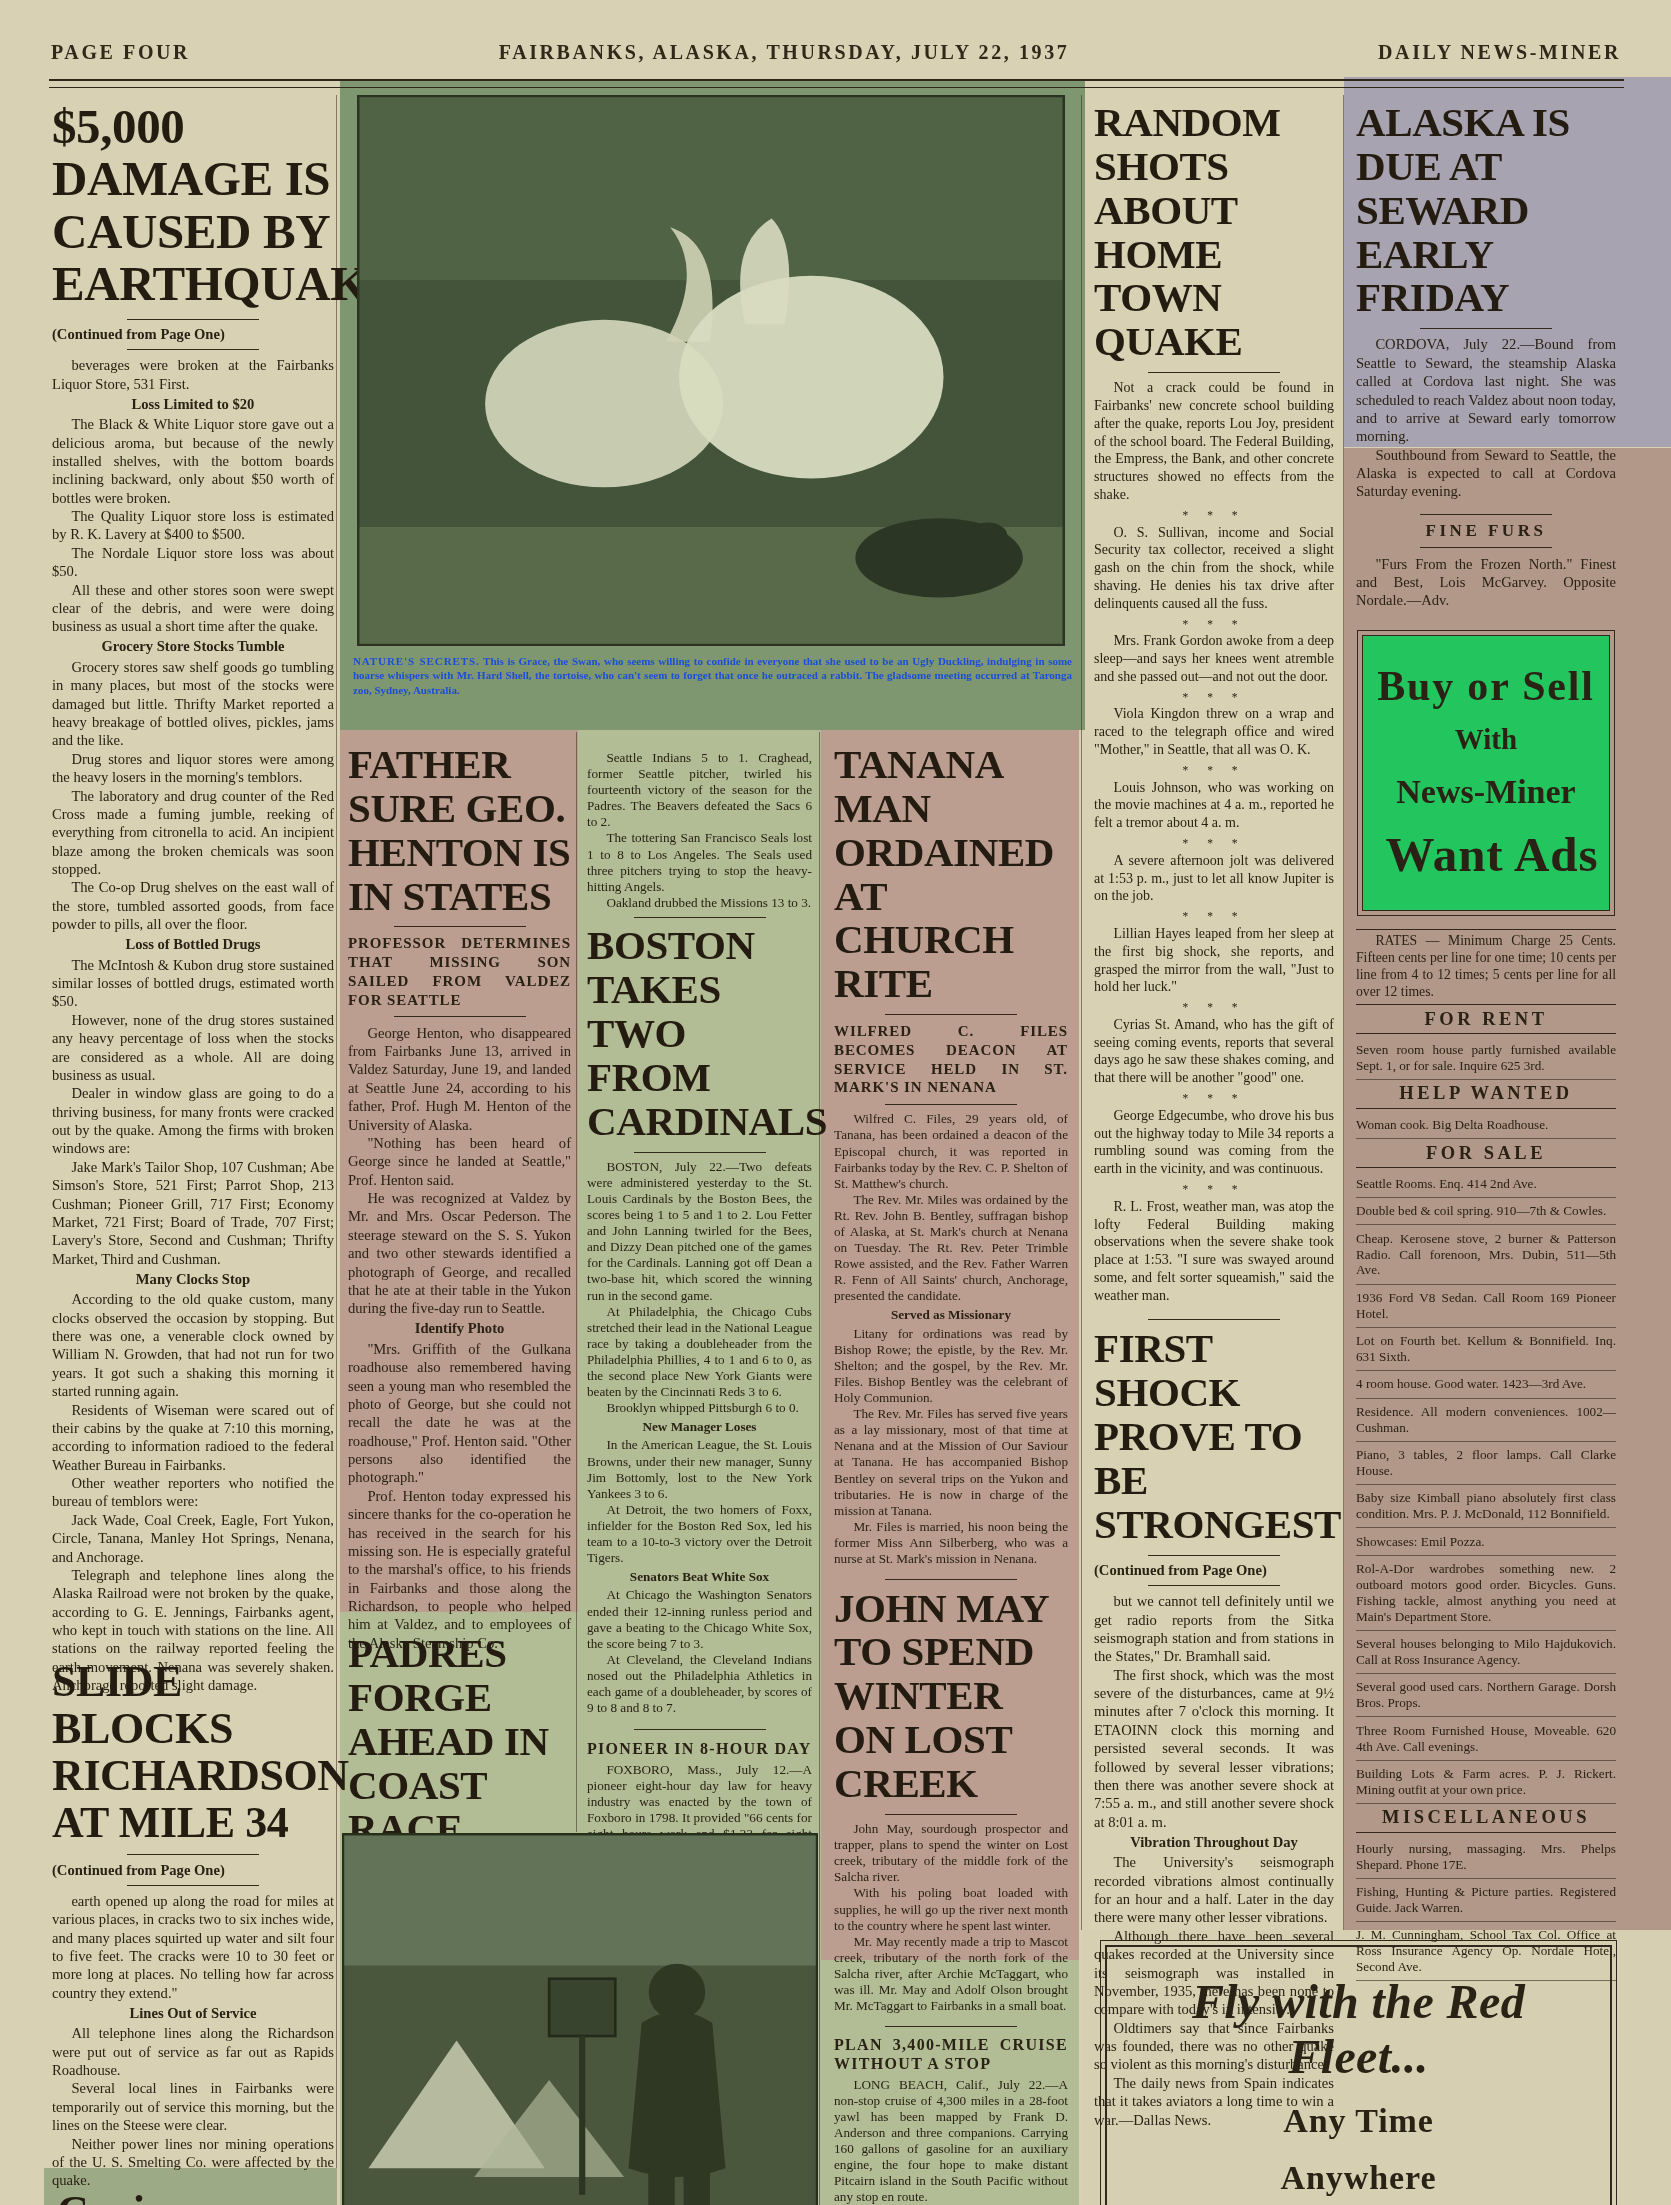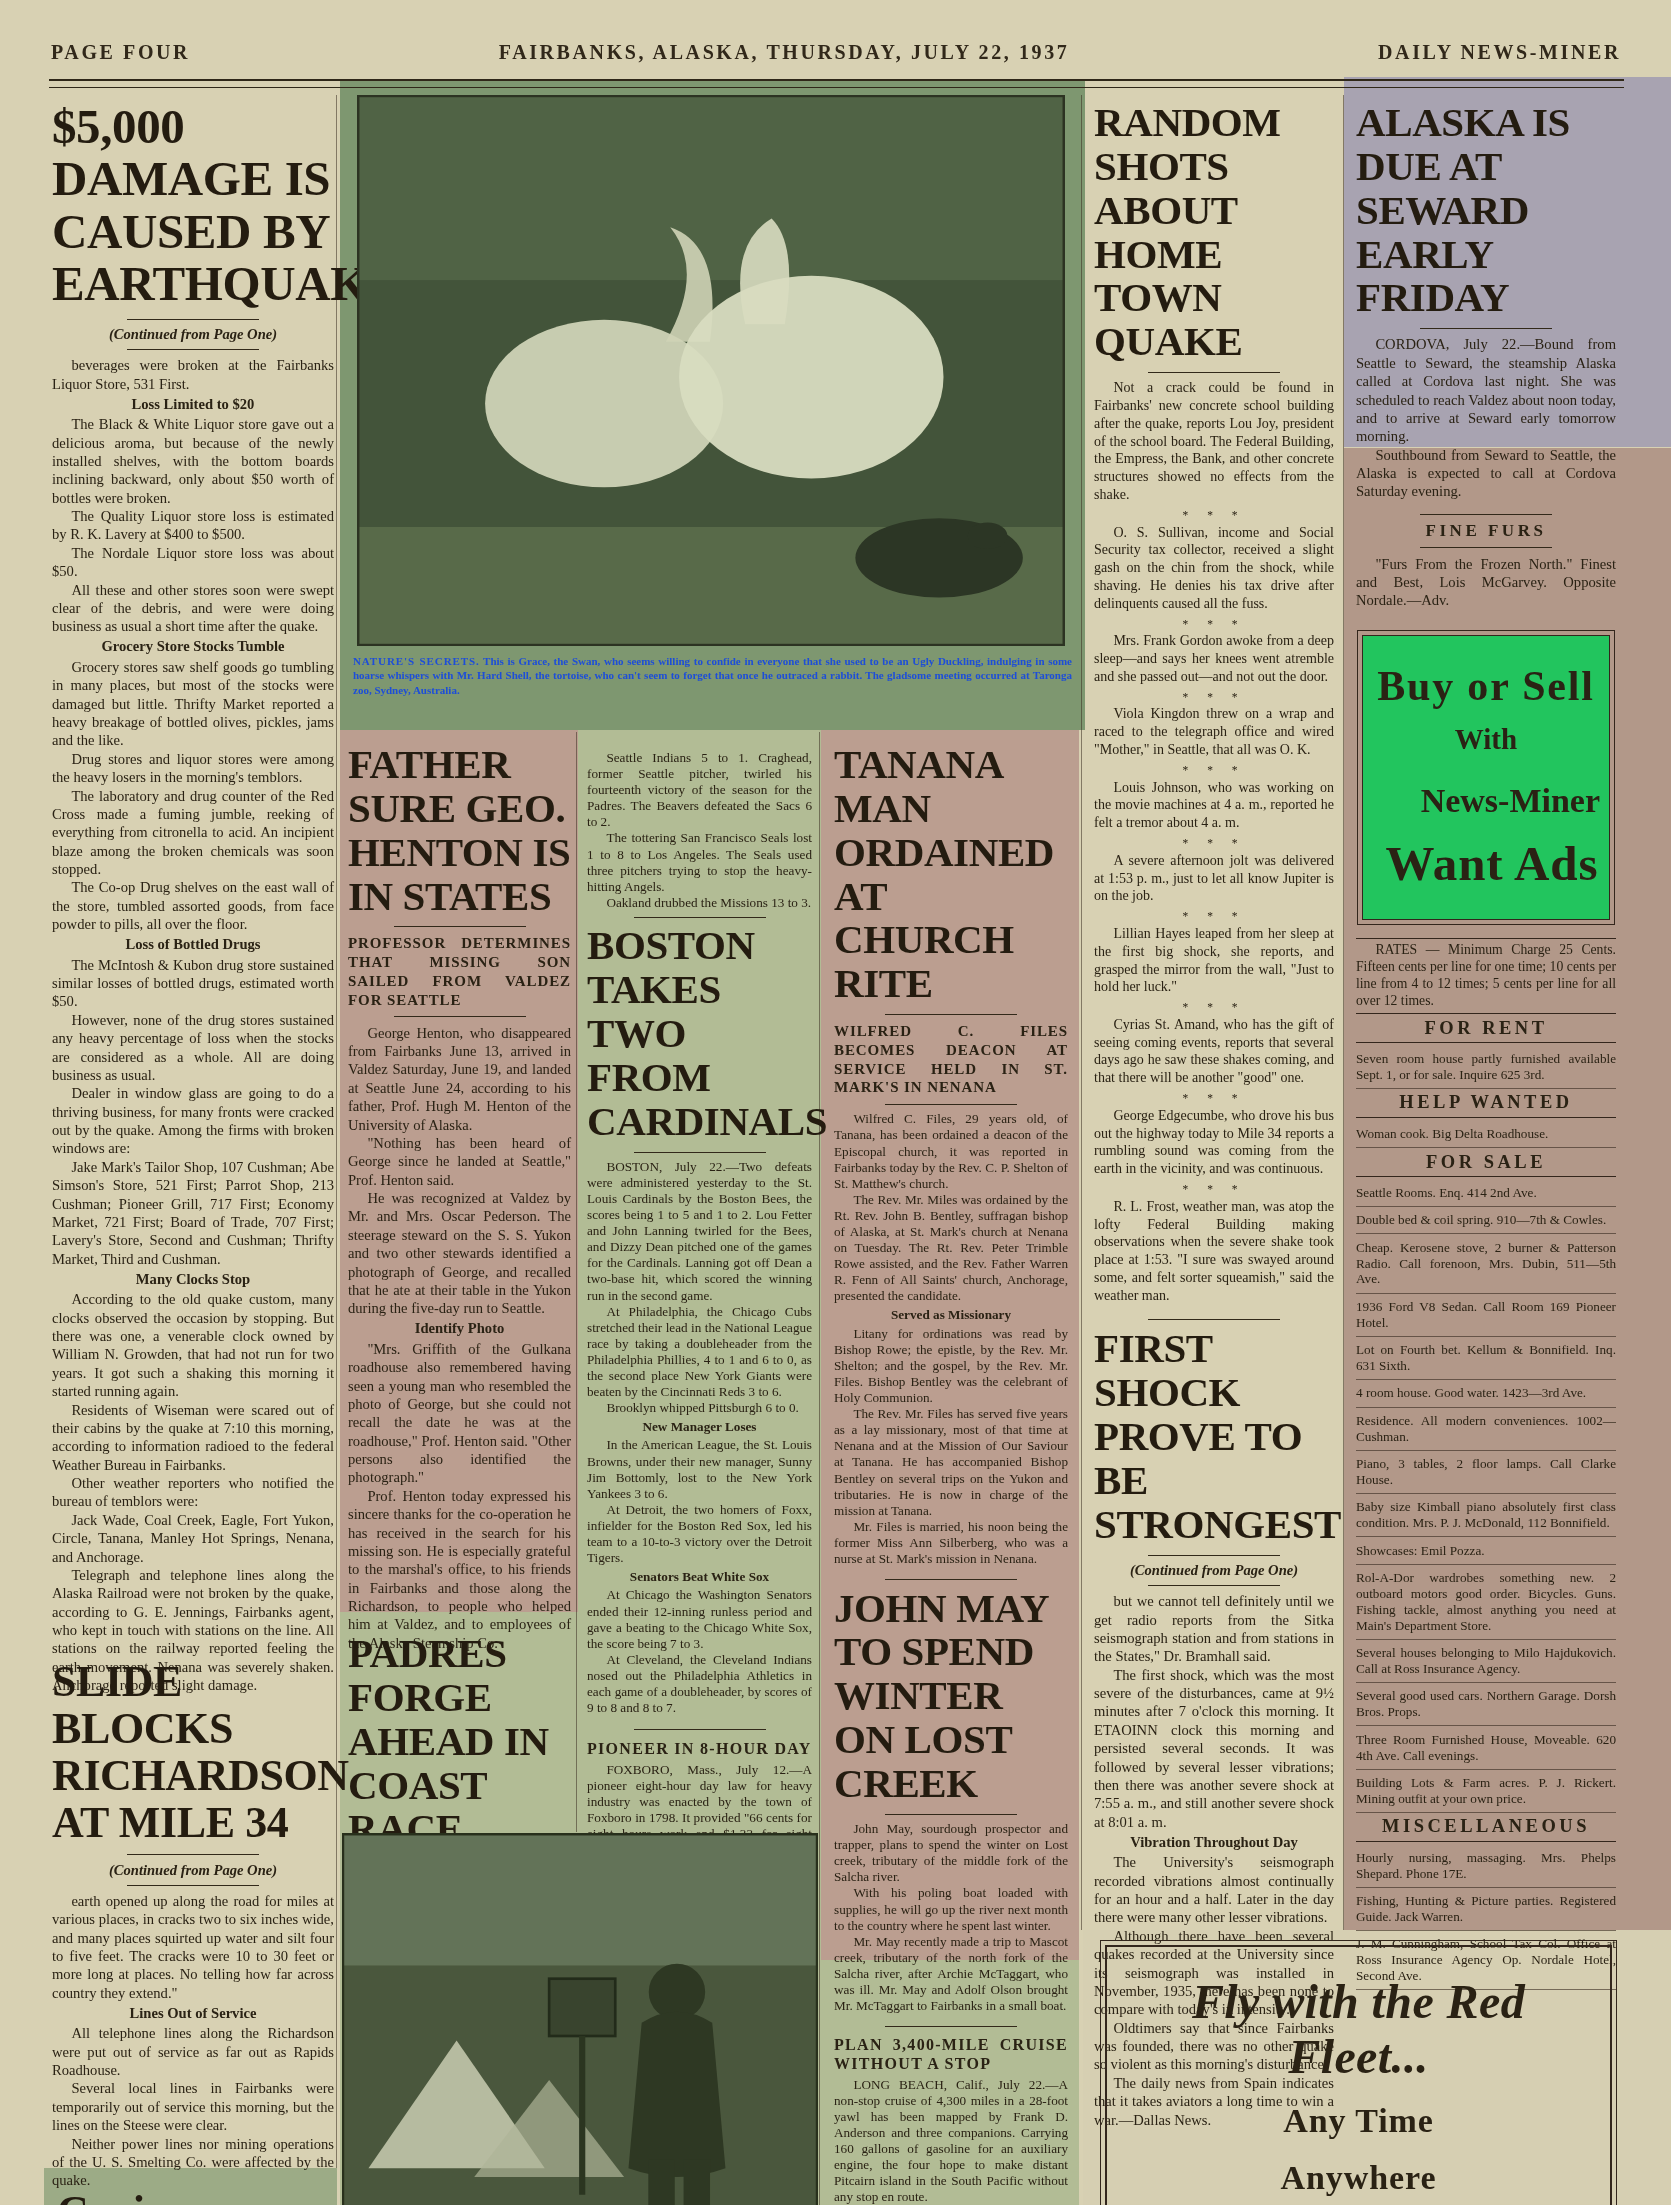--- a/index.html
+++ b/index.html
@@ -23,21 +23,21 @@
   .masthead span{font-size:20px;font-weight:700;letter-spacing:2.6px;color:#31281a;}
   .rule-a{position:absolute;top:79px;left:49px;width:1575px;border-top:2.6px solid #2f2718;}
   .rule-b{position:absolute;top:87px;left:49px;width:1575px;border-top:1.3px solid #2f2718;}
   
   .vrule{position:absolute;width:0;border-left:0.9px solid rgba(60,48,34,.55);}
   
   .headline{font-weight:700;color:#241c10;line-height:1.07;letter-spacing:-0.4px;margin:0 0 8px 0;}
   .h-xl{font-size:49px;}
   .h-lg{font-size:44px;}
   .h-md{font-size:41px;}
-  .continued{font-weight:700;text-align:center;font-size:14.6px;margin:4.4px 0;font-style:italic;}
+  .continued{font-weight:700;text-align:left;font-size:14.6px;margin:4.4px 0;}
   .rule-sm{width:132px;margin:6.2px auto;border-top:1.3px solid #32291a;}
   .subhead-block{font-weight:700;font-size:15px;line-height:1.25;text-align:justify;letter-spacing:0.9px;margin:7px 0;}
   .body-col p.para{font-size:14.6px;line-height:1.26;text-align:justify;margin:0;text-indent:19.4px;}
   .body-col p.subhead{font-weight:700;text-align:center;text-indent:0;margin:2.6px 0;font-size:14.6px;}
   .tight p.para{font-size:13.2px;line-height:1.22;}
   .tight p.subhead{font-size:13.2px;}
   .shots p.para{font-size:14px;line-height:1.27;}
   .shots p.para:not(:last-child)::after{content:"*   *   *";display:block;text-align:center;letter-spacing:8px;font-size:11.5px;margin:4.4px 0 0.9px 0;text-indent:0;}
   .small-head{font-weight:700;font-size:16px;letter-spacing:1.3px;text-align:justify;line-height:1.2;margin:0 0 3.5px 0;}
   
@@ -45,21 +45,21 @@
   .caption1 .lead{letter-spacing:0.9px;}
   
   .cl-rule{border-top:1.3px solid #33261c;margin:2.6px 0;}
   .cl-head{font-weight:700;text-align:center;font-size:18.5px;letter-spacing:3.5px;margin:3.5px 0;}
   .classified p.para{font-size:13.2px;line-height:1.2;text-align:justify;margin:0;padding:5.3px 0;border-bottom:0.9px solid rgba(51,38,28,.6);text-indent:0;}
   .classified .rates{font-size:13.7px;line-height:1.25;text-align:justify;text-indent:19.4px;margin:0 0 3.5px 0;}
   
   .wantbox{border:1.8px solid #33261c;outline:1.3px solid #33261c;outline-offset:4.4px;padding:26.5px 8.8px;text-align:center;background:#22c55e;}
   .wb1{font-size:42px;font-weight:700;letter-spacing:1.8px;}
   .wb2{font-size:29px;font-weight:700;margin-top:13.2px;}
-  .wb3{font-size:34px;font-weight:700;margin-top:26px;text-align:right;}
+  .wb3{font-size:34px;font-weight:700;margin-top:17px;}
   .wb4{font-size:49px;font-weight:700;margin-top:15px;letter-spacing:0.9px;margin-left:12px;}
   
   .pollackbox{border:2.2px solid #33261c;outline:1.3px solid #33261c;outline-offset:4px;padding:26.5px 17.6px 17.6px 17.6px;text-align:center;}
   .fly{font-style:italic;font-weight:700;font-size:48px;line-height:1.15;letter-spacing:0.4px;}
   .anyline{font-weight:700;font-size:34px;margin-top:18.5px;letter-spacing:0.9px;}
 </style>
 </head>
 <body>
 
 <div id="page">

